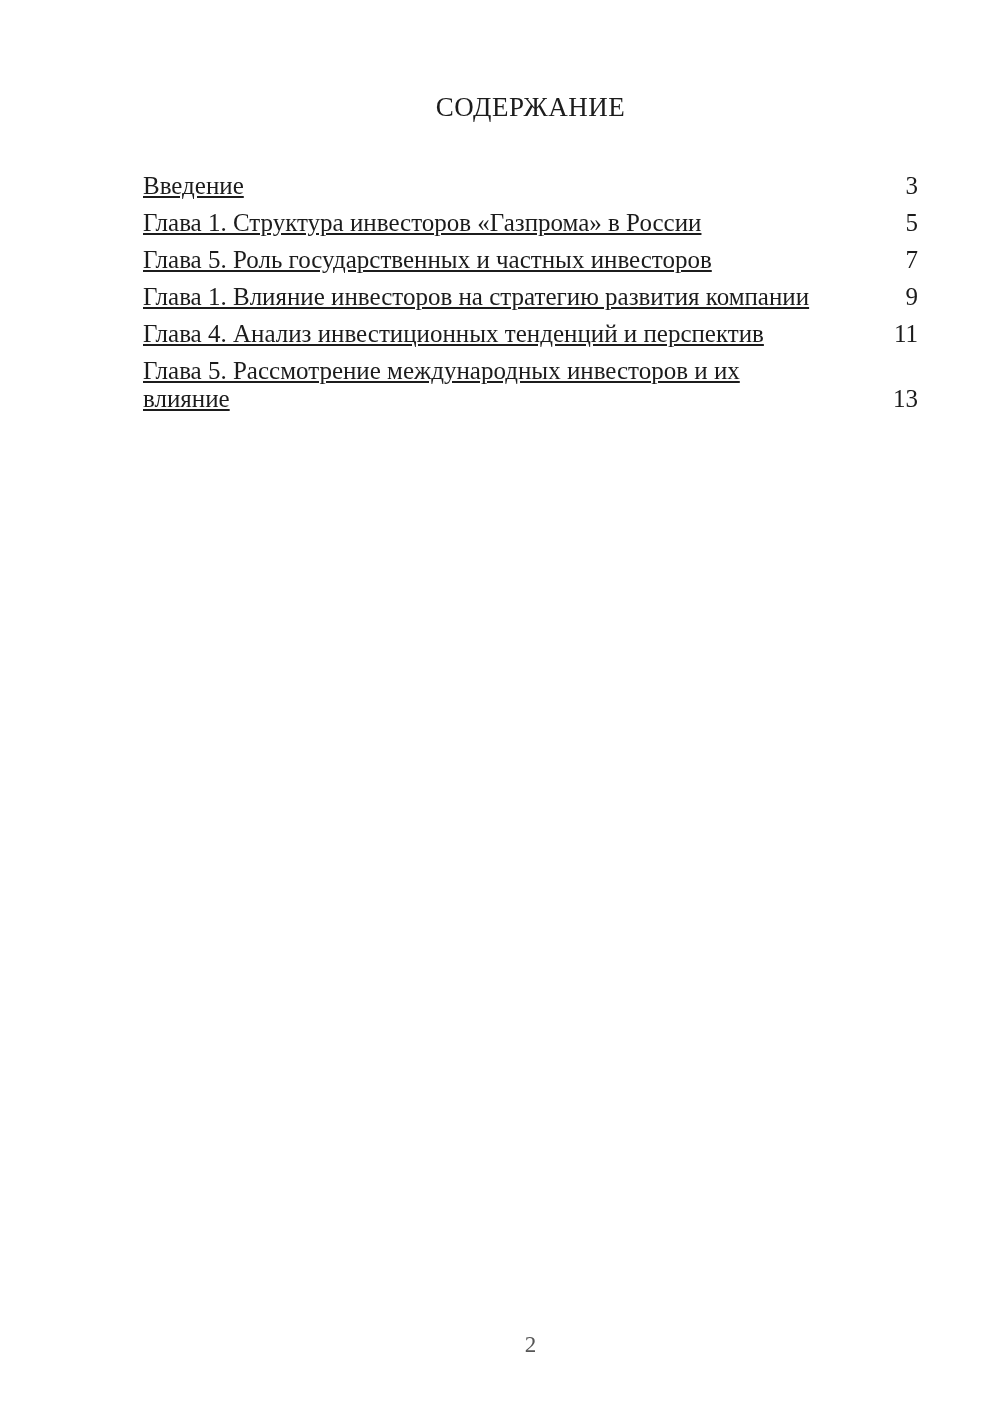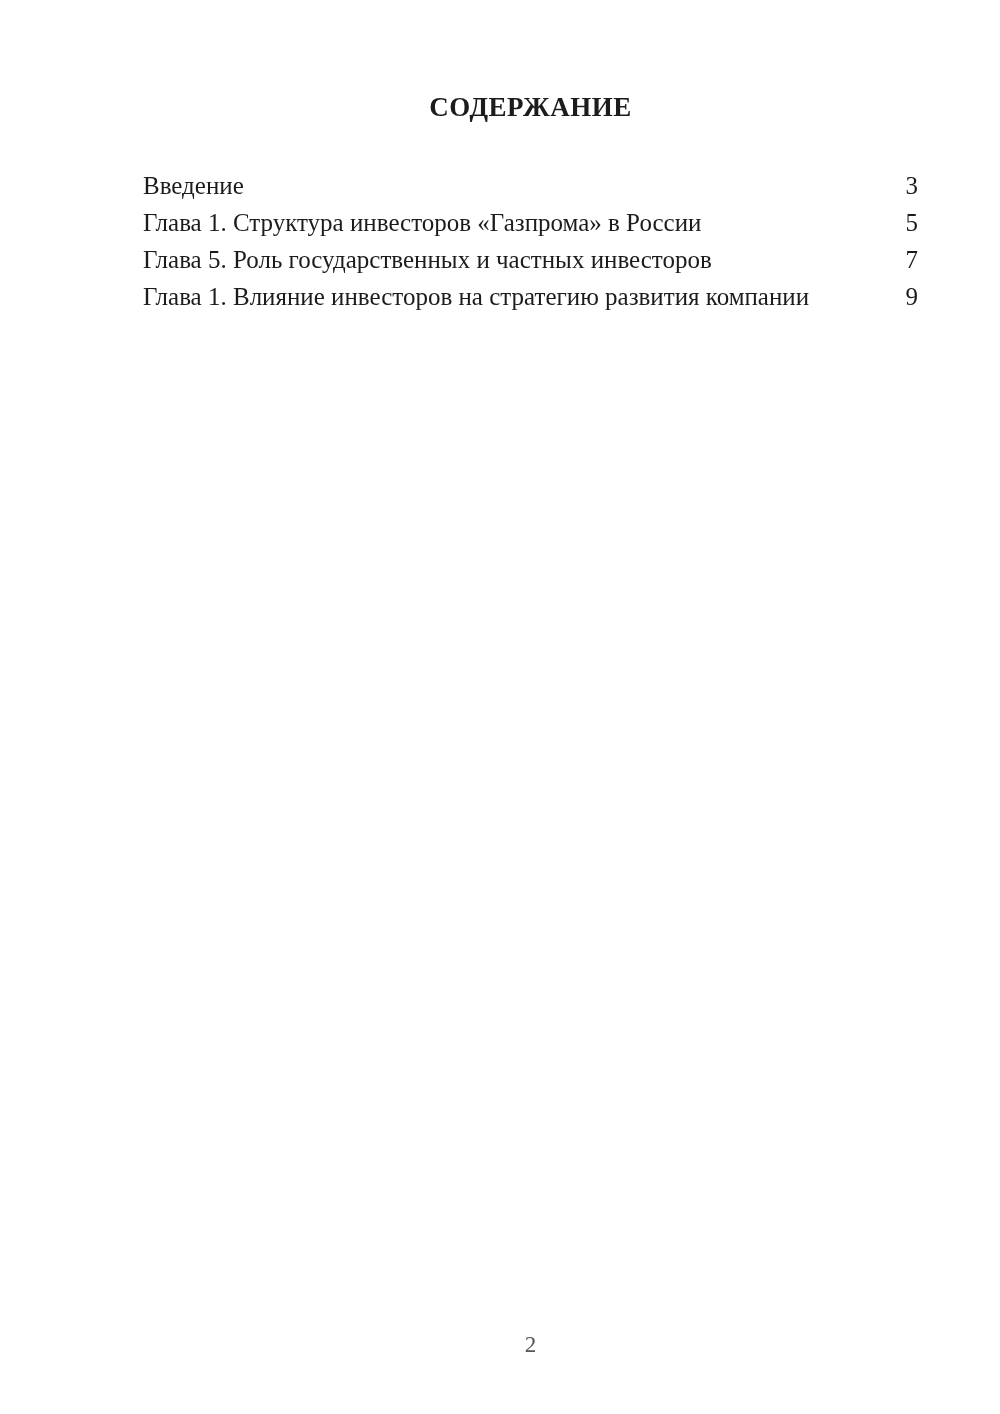--- a/index.html
+++ b/index.html
@@ -19,37 +19,38 @@
   .column {
     position: absolute;
     left: 143px;
     top: 0;
     width: 775px;
   }
   .doc-title {
     margin: 92px 0 12px 0;
     text-align: center;
     font-size: 27px;
-    font-weight: bold;
+    font-weight: normal;
     line-height: 31px;
     letter-spacing: 0.5px;
   }
   .toc-list {
     margin-top: 49px;
   }
   .toc-row {
     display: flex;
     align-items: flex-end;
     font-size: 25px;
     line-height: 28px;
     margin-bottom: 9px;
   }
   .toc-title {
     flex: 1 1 auto;
     white-space: pre-line;
+    text-decoration: underline;
   }
   .toc-page {
     flex: 0 0 auto;
     margin-left: 12px;
     text-align: right;
   }
   .footer-page-number {
     position: absolute;
     left: 143px;
     top: 1331px;
@@ -83,21 +84,30 @@
       <div class="toc-row">
         <span class="toc-title">Глава 5. Роль государственных и частных инвесторов</span>
         <span class="toc-page">7</span>
       </div>
 
       <div class="toc-row">
         <span class="toc-title">Глава 1. Влияние инвесторов на стратегию развития компании</span>
         <span class="toc-page">9</span>
       </div>
 
+      <div class="toc-row">
+        <span class="toc-title">Глава 4. Анализ инвестиционных тенденций и перспектив</span>
+        <span class="toc-page">11</span>
+      </div>
 
+      <div class="toc-row">
+        <span class="toc-title">Глава 5. Рассмотрение международных инвесторов и их
+влияние</span>
+        <span class="toc-page">13</span>
+      </div>
 
 
 
     </div>
   </div>
 
   <div class="footer-page-number">2</div>
 </div>
 
 </body></html>

